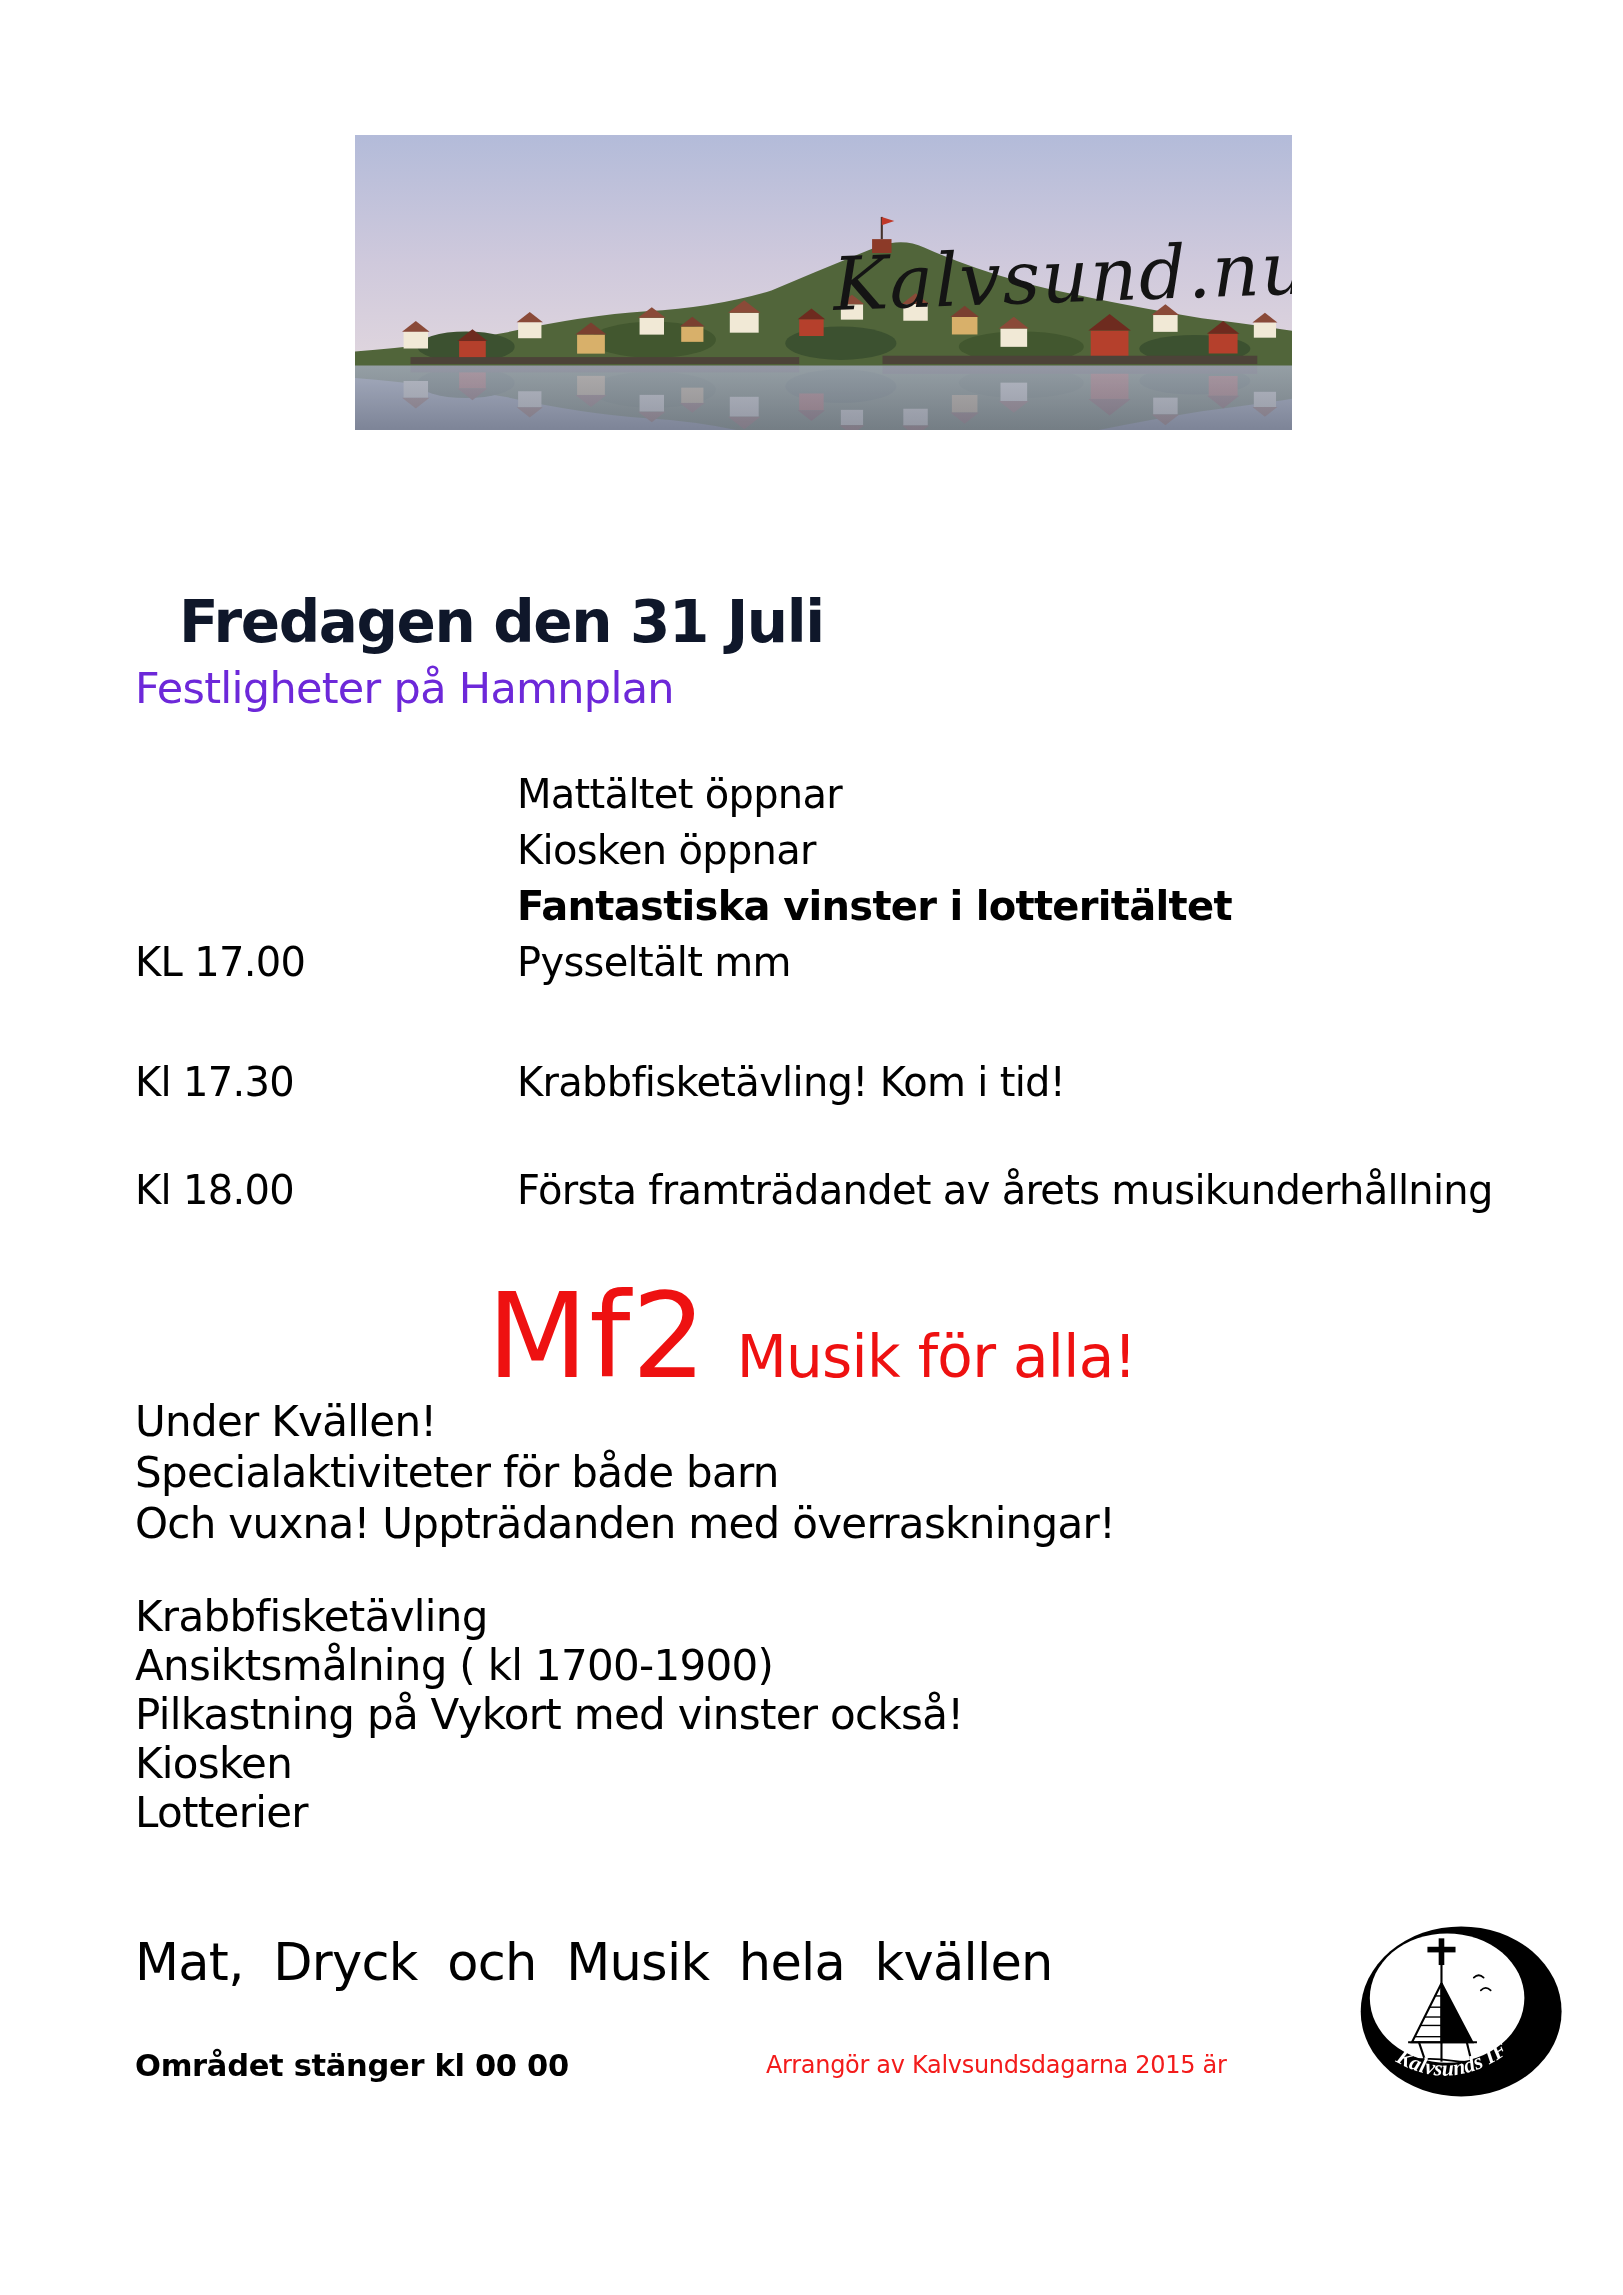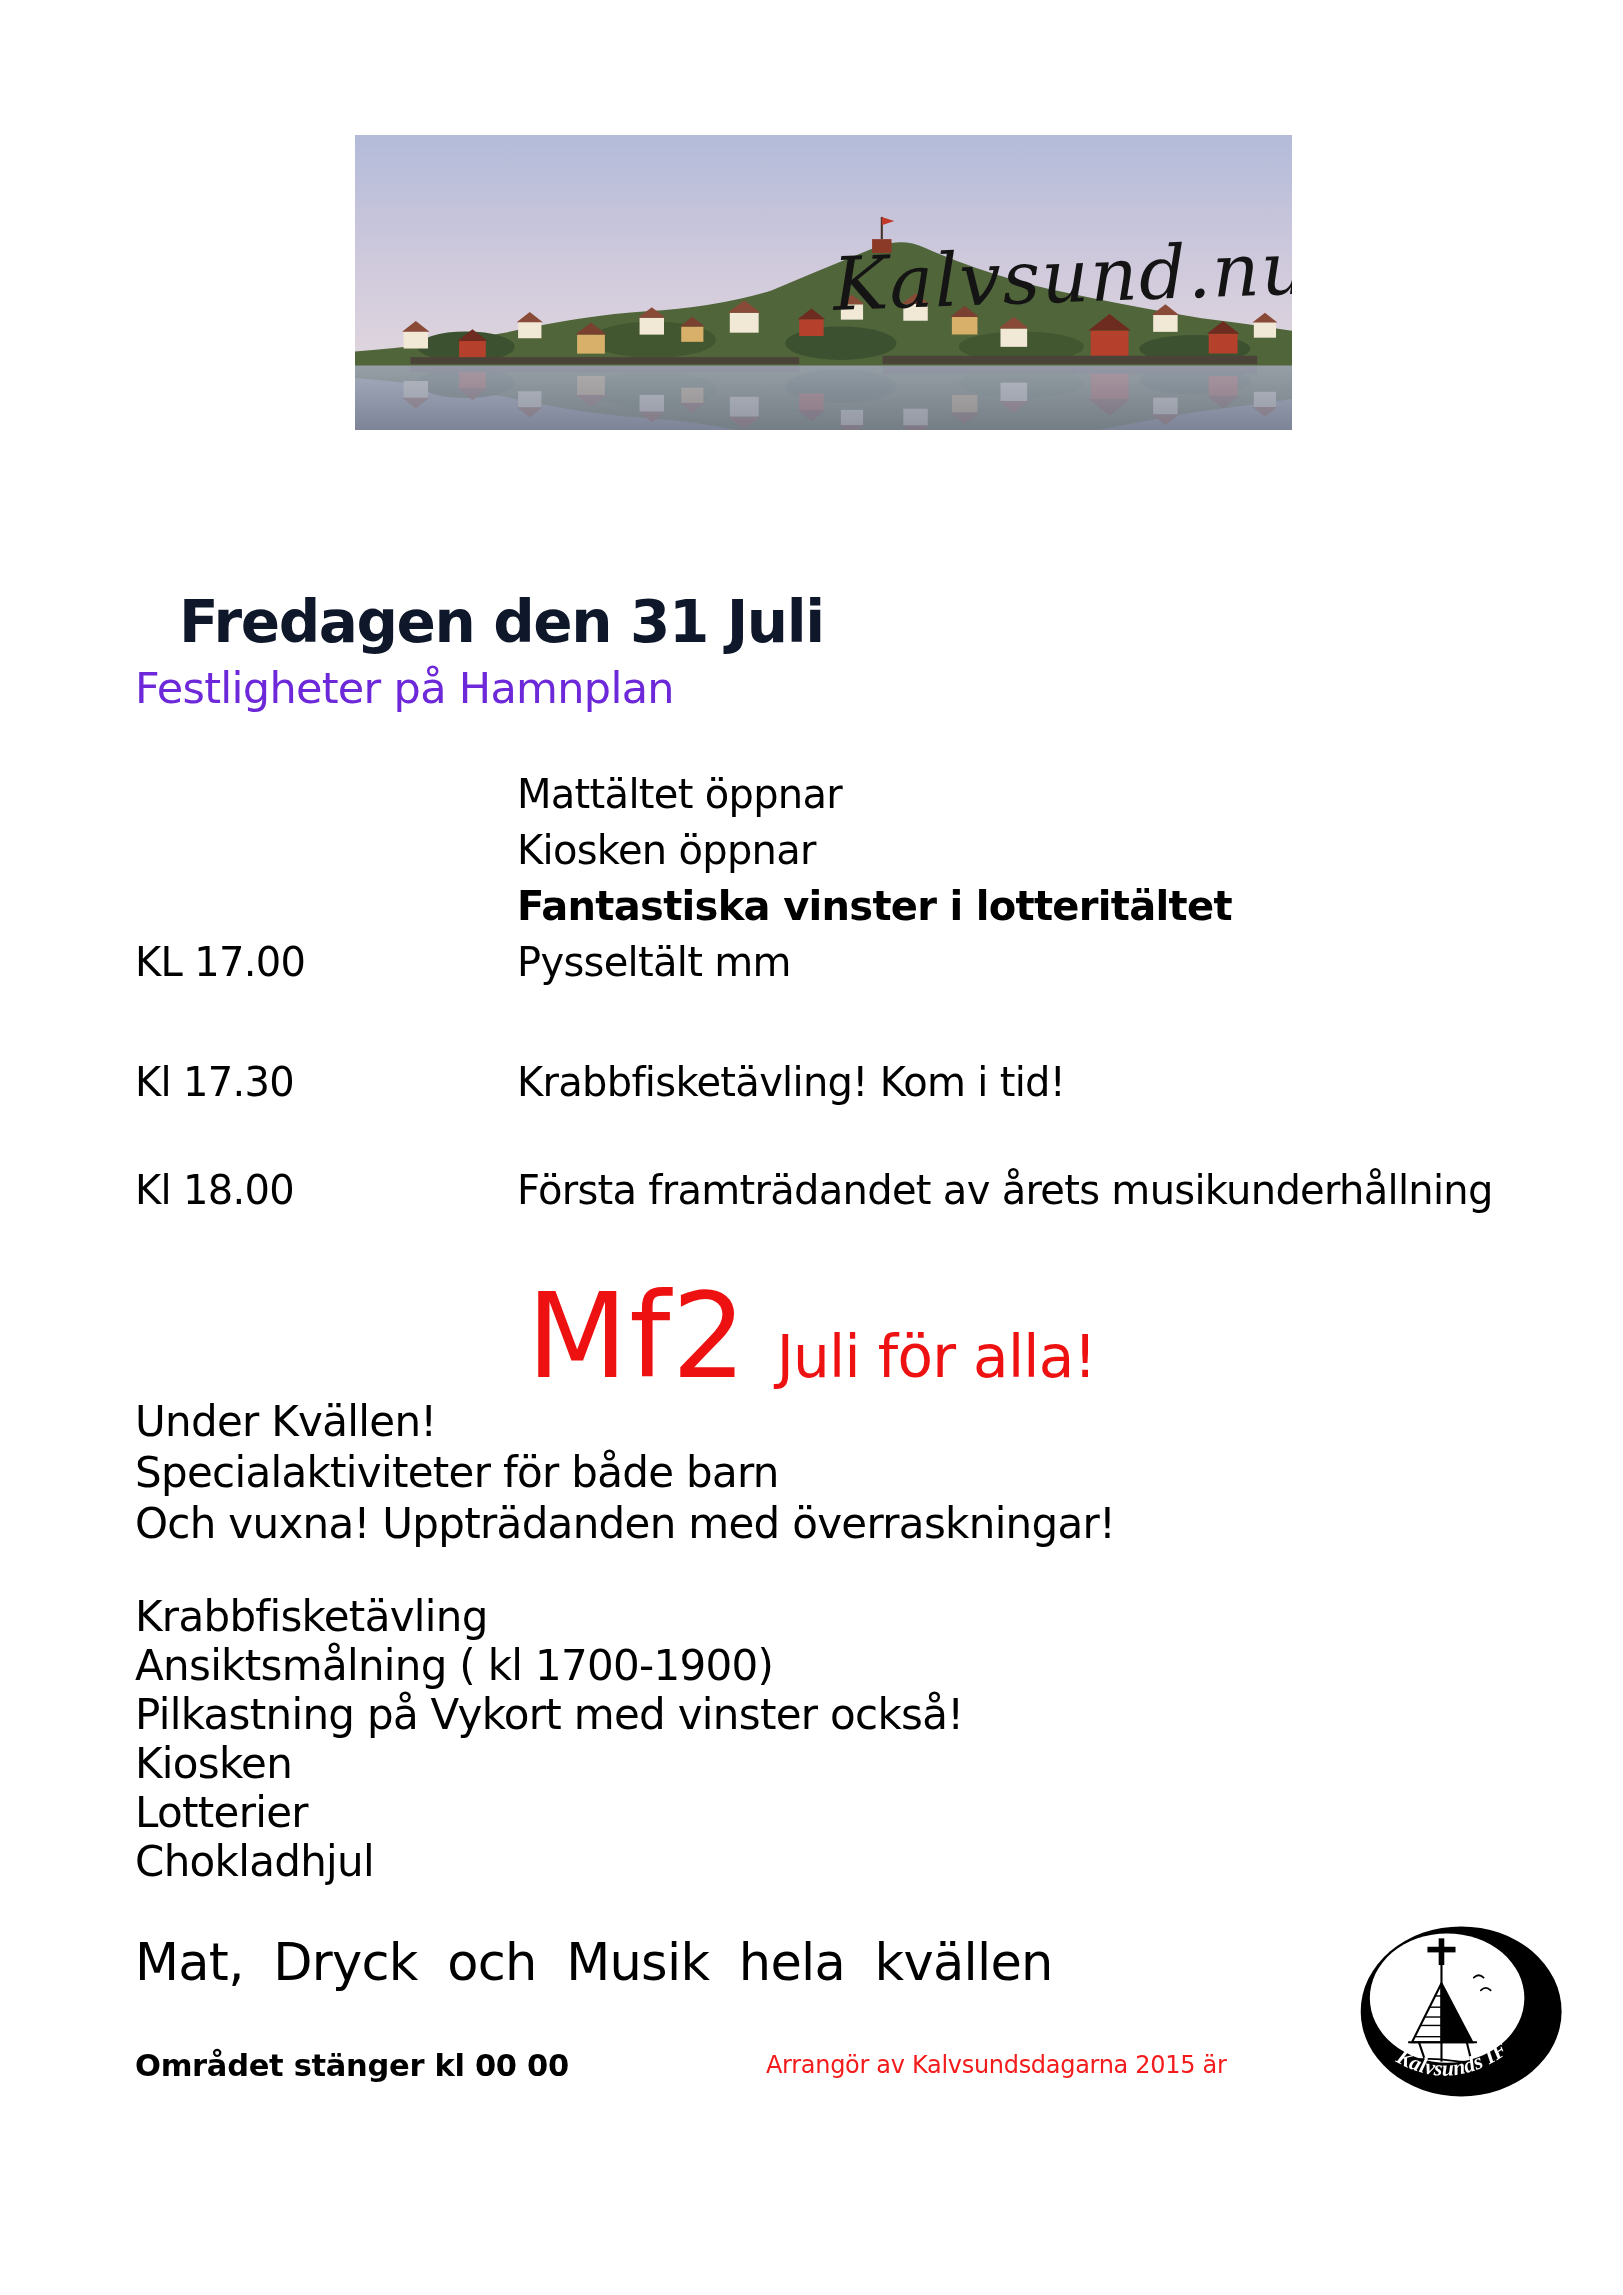--- a/index.html
+++ b/index.html
@@ -136,34 +136,33 @@
     </div>
     <div class="srow">
       <div class="time">Kl 18.00</div>
       <div class="sitems">
         <div>Första framträdandet av årets musikunderhållning</div>
       </div>
     </div>
   </div>
 
   <div class="band-line">
-    <span class="band-name">Mf2</span><span class="band-tagline">Juli för alla!</span>
+    <span class="band-name">Mf2</span><span class="band-tagline">Musik för alla!</span>
   </div>
 
   <div class="evening">
     <div>Under Kvällen!</div>
     <div>Specialaktiviteter för både barn</div>
     <div>Och vuxna! Uppträdanden med överraskningar!</div>
     <ul class="activities">
       <li>Krabbfisketävling</li>
       <li>Ansiktsmålning ( kl 1700-1900)</li>
       <li>Pilkastning på Vykort med vinster också!</li>
       <li>Kiosken</li>
       <li>Lotterier</li>
-      <li>Chokladhjul</li>
     </ul>
   </div>
 
   <div class="closing">Mat, Dryck och Musik hela kvällen</div>
 
   <div class="footer-left">Området stänger kl 00 00</div>
   <div class="footer-right">Arrangör av Kalvsundsdagarna 2015 är</div>
 
   <div class="logo">
     <svg viewBox="0 0 289 250" xmlns="http://www.w3.org/2000/svg" xmlns:xlink="http://www.w3.org/1999/xlink">

